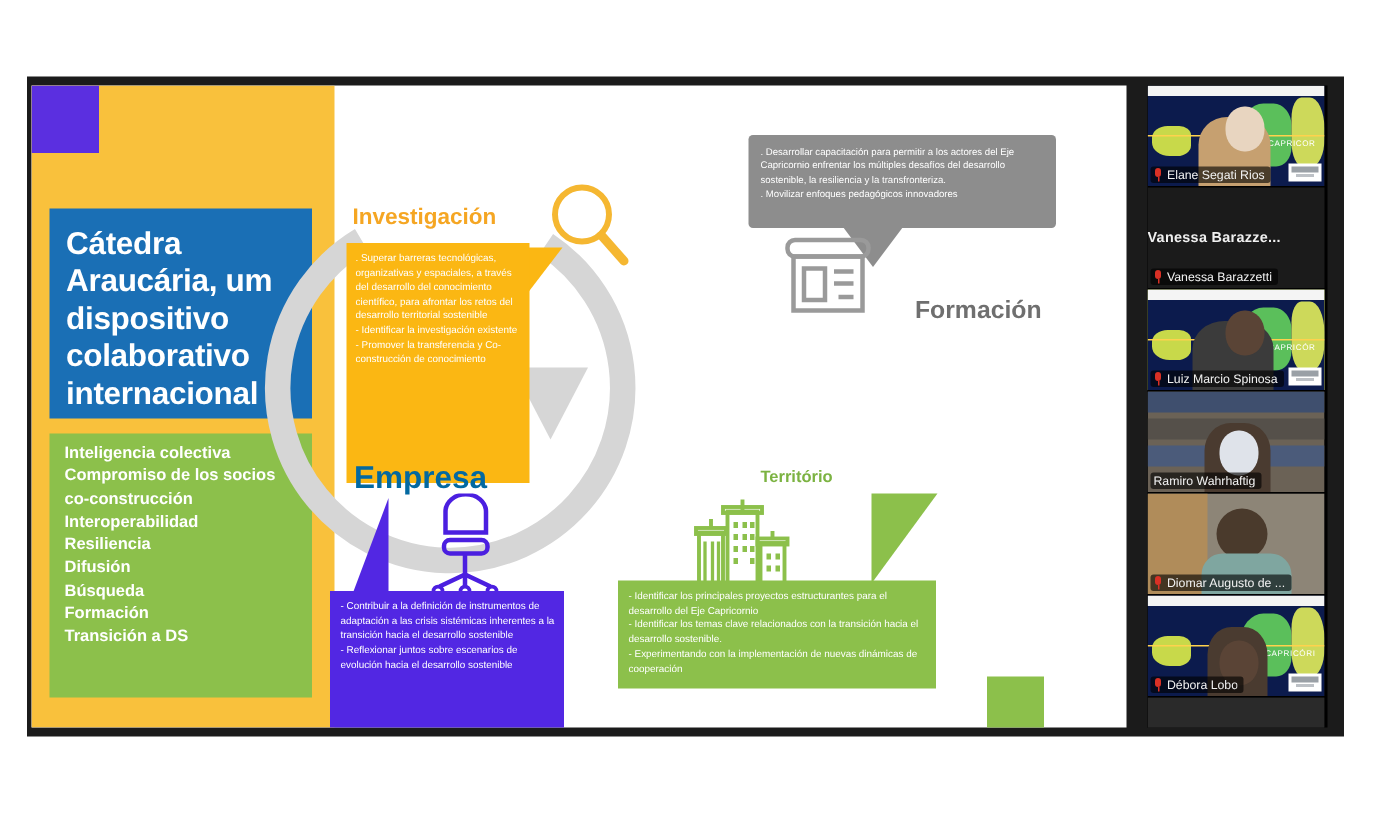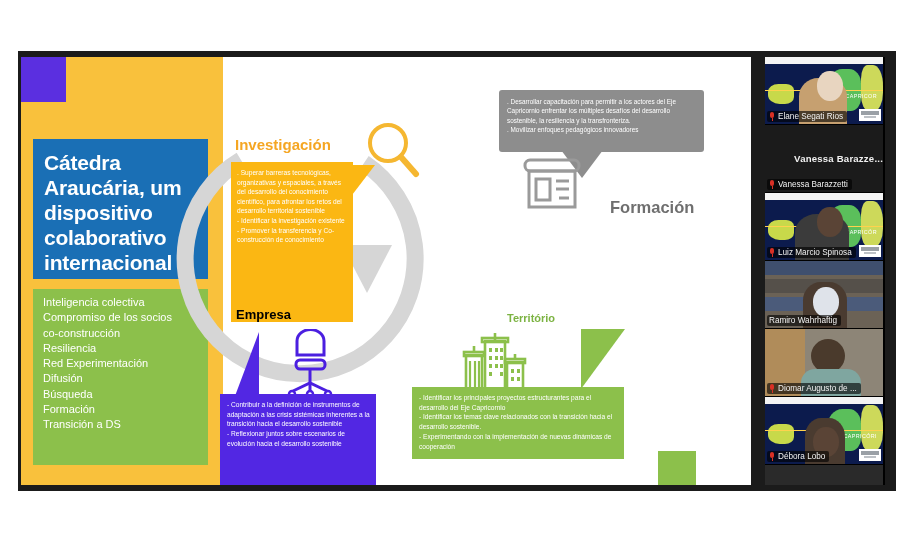--- a/index.html
+++ b/index.html
@@ -17,42 +17,42 @@
   .yellow-col{position:absolute;left:0;top:0;width:202px;height:428px;background:#f9c13c;}
   .purple-sq{position:absolute;left:0;top:0;width:45px;height:45px;background:#5b2fe0;}
 
   
   .title-block{position:absolute;left:12px;top:82px;width:175px;height:140px;background:#1a6fb5;}
   .title-block .t{color:#ffffff;font-weight:bold;font-size:21px;line-height:25px;padding:11px 10px 0 11px;letter-spacing:-0.2px;}
 
   
   .green-block{position:absolute;left:12px;top:232px;width:175px;height:176px;background:#8cc04b;}
   .green-block ul{list-style:none;margin:0;padding:6px 0 0 10px;}
-  .green-block li{color:#ffffff;font-weight:normal;font-size:11px;line-height:15.3px;white-space:nowrap;}
+  .green-block li{color:#ffffff;font-weight:bold;font-size:11px;line-height:15.3px;white-space:nowrap;}
 
   
   .cycle{position:absolute;left:115px;top:40px;width:330px;height:330px;}
 
   
   .lbl{position:absolute;font-weight:bold;white-space:nowrap;}
   .lbl-invest{left:214px;top:79px;font-size:15px;color:#f5a623;}
   .magnifier{position:absolute;left:342px;top:62px;width:60px;height:62px;}
   .box-invest{position:absolute;left:210px;top:105px;width:122px;height:160px;background:#fbb713;}
   .box-invest .tx{color:#ffffff;font-size:6.6px;line-height:9.6px;padding:6px 6px 0 6px;}
   .pt-invest{position:absolute;left:328px;top:108px;width:0;height:0;border-left:26px solid #fbb713;border-bottom:34px solid transparent;}
 
   
   .box-form{position:absolute;left:478px;top:33px;width:205px;height:62px;background:#8d8d8d;border-radius:3px;}
   .box-form .tx{color:#ffffff;font-size:6.4px;line-height:9.4px;padding:7px 8px 0 8px;}
   .pt-form{position:absolute;left:540px;top:93px;width:0;height:0;border-left:21px solid transparent;border-right:21px solid transparent;border-top:28px solid #8d8d8d;}
   .card-icon{position:absolute;left:500px;top:100px;width:62px;height:55px;}
   .lbl-form{left:589px;top:141px;font-size:16.5px;color:#6f6f6f;}
 
   
-  .lbl-emp{left:215px;top:250px;font-size:13px;color:#000000;}
+  .lbl-emp{left:215px;top:250px;font-size:21px;color:#0369a1;}
   .chair-icon{position:absolute;left:262px;top:272px;width:55px;height:70px;}
   .box-emp{position:absolute;left:199px;top:337px;width:156px;height:92px;background:#5227e3;}
   .box-emp .tx{color:#ffffff;font-size:6.6px;line-height:9.7px;padding:6px 6px 0 7px;}
   .pt-emp{position:absolute;left:214px;top:275px;width:0;height:0;border-right:24px solid #5227e3;border-top:64px solid transparent;}
 
   
   .lbl-terr{left:486px;top:255px;font-size:11px;color:#7cb342;}
   .city-icon{position:absolute;left:437px;top:272px;width:72px;height:70px;}
   .box-terr{position:absolute;left:391px;top:330px;width:212px;height:72px;background:#8cc04b;}
   .box-terr .tx{color:#ffffff;font-size:6.6px;line-height:9.7px;padding:6px 7px 0 7px;}
@@ -69,21 +69,21 @@
   .tile .namebar{position:absolute;left:2px;bottom:2px;display:flex;align-items:center;gap:3px;background:rgba(0,0,0,.62);padding:1px 4px 1px 2px;border-radius:2px;max-width:108px;}
   .tile .namebar .nm{color:#f2f2f2;font-size:8.2px;white-space:nowrap;overflow:hidden;text-overflow:ellipsis;}
   .mic{width:6px;height:9px;position:relative;flex:0 0 auto;}
   .mic::before{content:"";position:absolute;left:1px;top:0;width:4px;height:5.5px;background:#d93025;border-radius:2px;}
   .mic::after{content:"";position:absolute;left:2.5px;top:5.5px;width:1px;height:3.5px;background:#d93025;}
   .logo-badge{position:absolute;right:2px;bottom:3px;width:22px;height:12px;background:#fff;}
   .logo-badge .l1{height:4px;margin:2px 2px 0 2px;background:#9aa0a6;}
   .logo-badge .l2{height:2px;margin:1px 5px 0 5px;background:#bdc1c6;}
 
   
-  .tile.nocam{display:flex;align-items:center;justify-content:flex-end;background:#1b1b1b;}
+  .tile.nocam{display:flex;align-items:center;justify-content:flex-start;background:#1b1b1b;}
   .tile.nocam .bigname{color:#f0f0f0;font-size:9.6px;font-weight:bold;text-align:center;letter-spacing:.2px;}
 
   
   .mapbg{position:absolute;inset:0;background:#0c1b4d;}
   .mapbg .topband{position:absolute;left:0;top:0;right:0;height:7px;background:#f4f4f4;}
   .mapbg .c1{position:absolute;left:3px;top:27px;width:26px;height:20px;background:#c8d94a;border-radius:40% 30% 35% 45%;}
   .mapbg .c2{position:absolute;left:62px;top:12px;width:34px;height:42px;background:#5bbf5b;border-radius:45% 35% 30% 40%;}
   .mapbg .c3{position:absolute;right:0px;top:8px;width:22px;height:46px;background:#cdd95a;border-radius:30% 45% 40% 35%;}
   .mapbg .tropic{position:absolute;left:0;right:0;top:33px;height:1px;background:#ffd24d;}
   .mapbg .cap{position:absolute;right:6px;top:36px;color:#ffffff;font-size:5.4px;letter-spacing:.4px;}
@@ -119,22 +119,22 @@
 
     <div class="title-block">
       <div class="t">Cátedra Araucária, um dispositivo colaborativo internacional</div>
     </div>
 
     <div class="green-block">
       <ul>
         <li>Inteligencia colectiva</li>
         <li>Compromiso de los socios</li>
         <li>co-construcción</li>
+        <li>Interoperabilidad</li>
         <li>Resiliencia</li>
-        <li>Red Experimentación</li>
         <li>Difusión</li>
         <li>Búsqueda</li>
         <li>Formación</li>
         <li>Transición a DS</li>
       </ul>
     </div>
 
     <svg class="cycle" viewBox="0 0 330 330">
       <path d="M228 66 A115 115 0 1 1 105 63" fill="none" stroke="#d6d6d6" stroke-width="17"></path>
       <polygon points="206,148 256,148 231,196" fill="#d6d6d6"></polygon>

